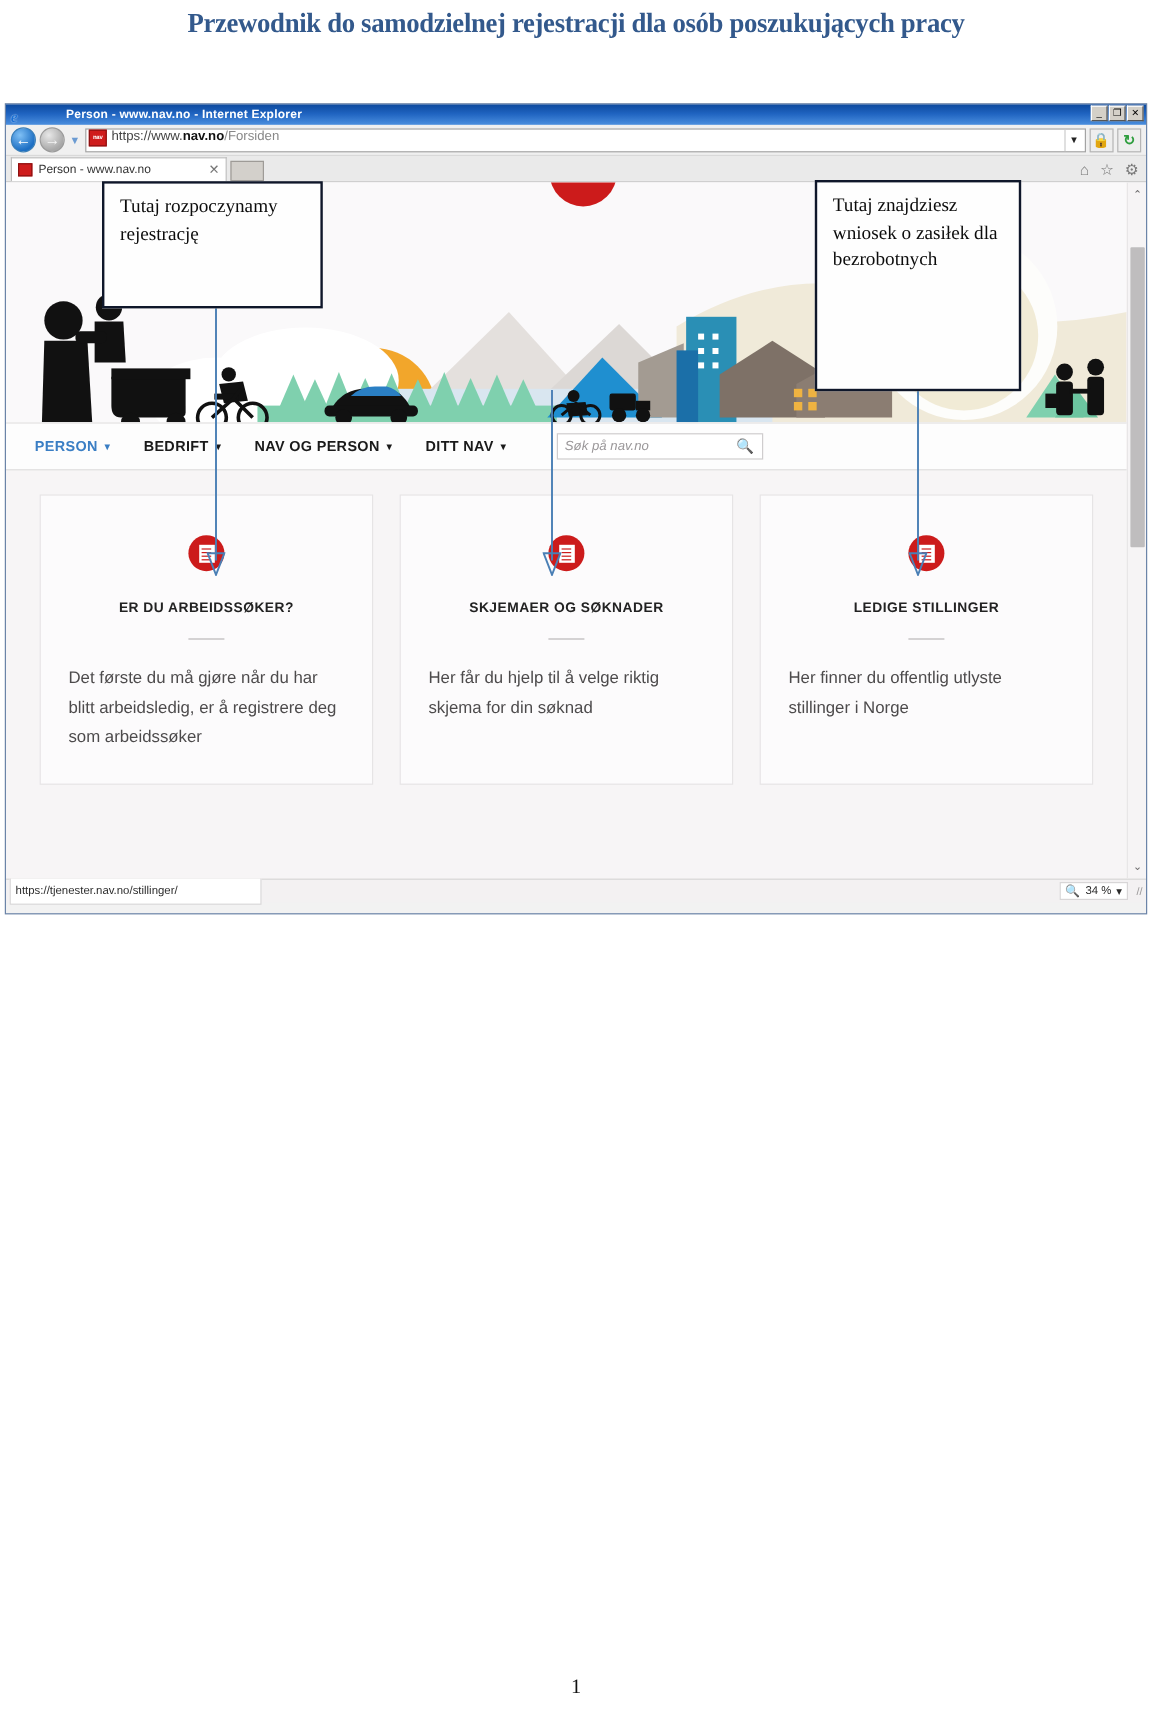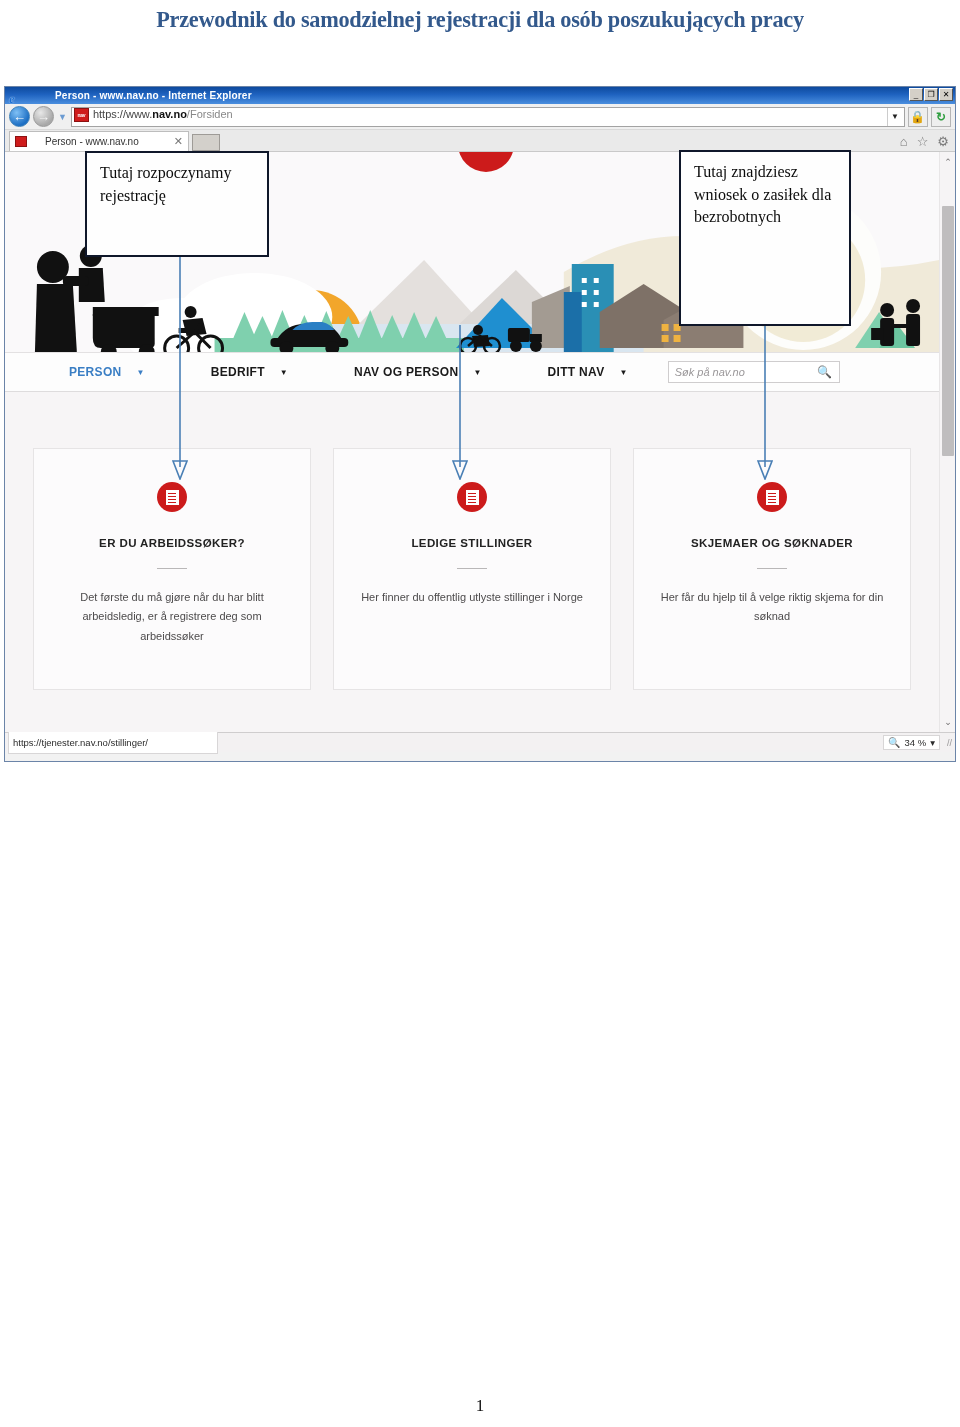--- a/index.html
+++ b/index.html
@@ -107,21 +107,21 @@
   .lockglyph { color: #d8a22a; font-size: 12px; }
   .refreshglyph { color: #2f9e3f; font-size: 12px; font-weight: bold; }
 
   
   .tabrow {
     height: 22px; background: #eaeaea; border-bottom: 1px solid #c9c9c9;
     display: flex; align-items: flex-end; padding-left: 4px; position: relative;
   }
   .tab {
     height: 20px; background: #fff; border: 1px solid #bdbdbd; border-bottom: none;
-    display: flex; align-items: center; gap: 18px; padding: 0 5px;
+    display: flex; align-items: center; gap: 5px; padding: 0 5px;
     font-size: 10px; color: #333; min-width: 180px;
   }
   .tab .favicon { width: 12px; height: 11px; font-size: 4px; }
   .tabclose { color: #777; font-size: 11px; margin-left: auto; padding-left: 10px; }
   .newtab {
     width: 28px; height: 17px; margin-left: 3px;
     background: #d3d0cb; border: 1px solid #9e9b97;
   }
   .tabicons {
     position: absolute; right: 6px; bottom: 2px; display: flex; gap: 9px;
@@ -151,23 +151,22 @@
   }
 
   
   .menubar {
     position: absolute; left: 0; right: 0; top: 200px; height: 40px;
     background: #fdfdfd; border-top: 1px solid #e3e1e2; border-bottom: 1px solid #dedcdd;
     display: flex; align-items: center; padding-left: 24px; gap: 26px;
   }
   .menuitem {
     font-size: 12px; font-weight: bold; letter-spacing: 0.3px;
-    color: #1a1a1a; display: flex; align-items: center; gap: 15px;
+    color: #1a1a1a; display: flex; align-items: center; gap: 4px;
     white-space: nowrap;
-    margin-left: 40px;
   }
   .menuitem.active { color: #3a7ec4; }
   .menucaret { font-size: 8px; }
   .searchbox {
     margin-left: 14px; width: 172px; height: 22px;
     border: 1px solid #cfcdce; background: #fff;
     display: flex; align-items: center; padding: 0 6px;
   }
   .searchbox span.ph {
     font-size: 11px; color: #9a9799; font-style: italic; flex: 1 1 auto;
@@ -177,42 +176,41 @@
   
   .cards {
     position: absolute; left: 0; right: 0; top: 260px; height: 250px;
     display: flex; justify-content: center; gap: 22px;
   }
   .card {
     width: 278px; height: 242px; background: #fcfbfc;
     border: 1px solid #e6e4e5;
     display: flex; flex-direction: column; align-items: center;
     padding-top: 33px;
-    margin-top: 36px;
   }
   .card-icon {
     width: 30px; height: 30px; border-radius: 50%; background: #cc1b1b;
     display: flex; align-items: center; justify-content: center;
   }
   .card-icon .doc {
     width: 13px; height: 15px; background: #fff; position: relative;
   }
   .card-icon .doc::after {
     content: ""; position: absolute; left: 2px; top: 3px;
     width: 8px; height: 1px; background: #cc1b1b;
     box-shadow: 0 3px 0 #cc1b1b, 0 6px 0 #cc1b1b, 0 9px 0 #cc1b1b;
   }
   .card-title {
     margin-top: 25px; font-size: 11.5px; font-weight: bold;
     color: #222; letter-spacing: 0.4px; text-align: center;
   }
   .card-rule { width: 30px; height: 1px; background: #b9b7b8; margin: 19px 0 0; }
   .card-desc {
-    margin-top: 19px; font-size: 11px; color: #4d4b4c;
-    text-align: center; line-height: 1.75; width: 230px;
+    margin-top: 19px; font-size: 14px; color: #4d4b4c;
+    line-height: 1.75; width: 230px;
   }
 
   
   .scrollbar {
     position: absolute; right: 0; top: 0; bottom: 0; width: 16px;
     background: #f6f4f5; border-left: 1px solid #e8e6e7;
   }
   .sb-arrow {
     position: absolute; left: 0; width: 16px; height: 16px;
     display: flex; align-items: center; justify-content: center;
@@ -472,31 +470,31 @@
                 <div class="doc"></div>
               </div>
             <div class="card-title">ER DU ARBEIDSSØKER?</div>
             <div class="card-rule"></div>
             <div class="card-desc">Det første du må gjøre når du har blitt arbeidsledig, er å registrere deg som arbeidssøker</div>
           </div>
           <div class="card">
             <div class="card-icon">
                 <div class="doc"></div>
               </div>
-            <div class="card-title">LEDIGE STILLINGER</div>
+            <div class="card-title">SKJEMAER OG SØKNADER</div>
             <div class="card-rule"></div>
-            <div class="card-desc">Her finner du offentlig utlyste stillinger i Norge</div>
+            <div class="card-desc">Her får du hjelp til å velge riktig skjema for din søknad</div>
           </div>
           <div class="card">
             <div class="card-icon">
                 <div class="doc"></div>
               </div>
-            <div class="card-title">SKJEMAER OG SØKNADER</div>
+            <div class="card-title">LEDIGE STILLINGER</div>
             <div class="card-rule"></div>
-            <div class="card-desc">Her får du hjelp til å velge riktig skjema for din søknad</div>
+            <div class="card-desc">Her finner du offentlig utlyste stillinger i Norge</div>
           </div>
         </div>
       </div>
 
       <div class="scrollbar">
         <div class="sb-arrow sb-up">⌃</div>
         <div class="sb-thumb"></div>
         <div class="sb-arrow sb-down">⌄</div>
       </div>
     </div>

